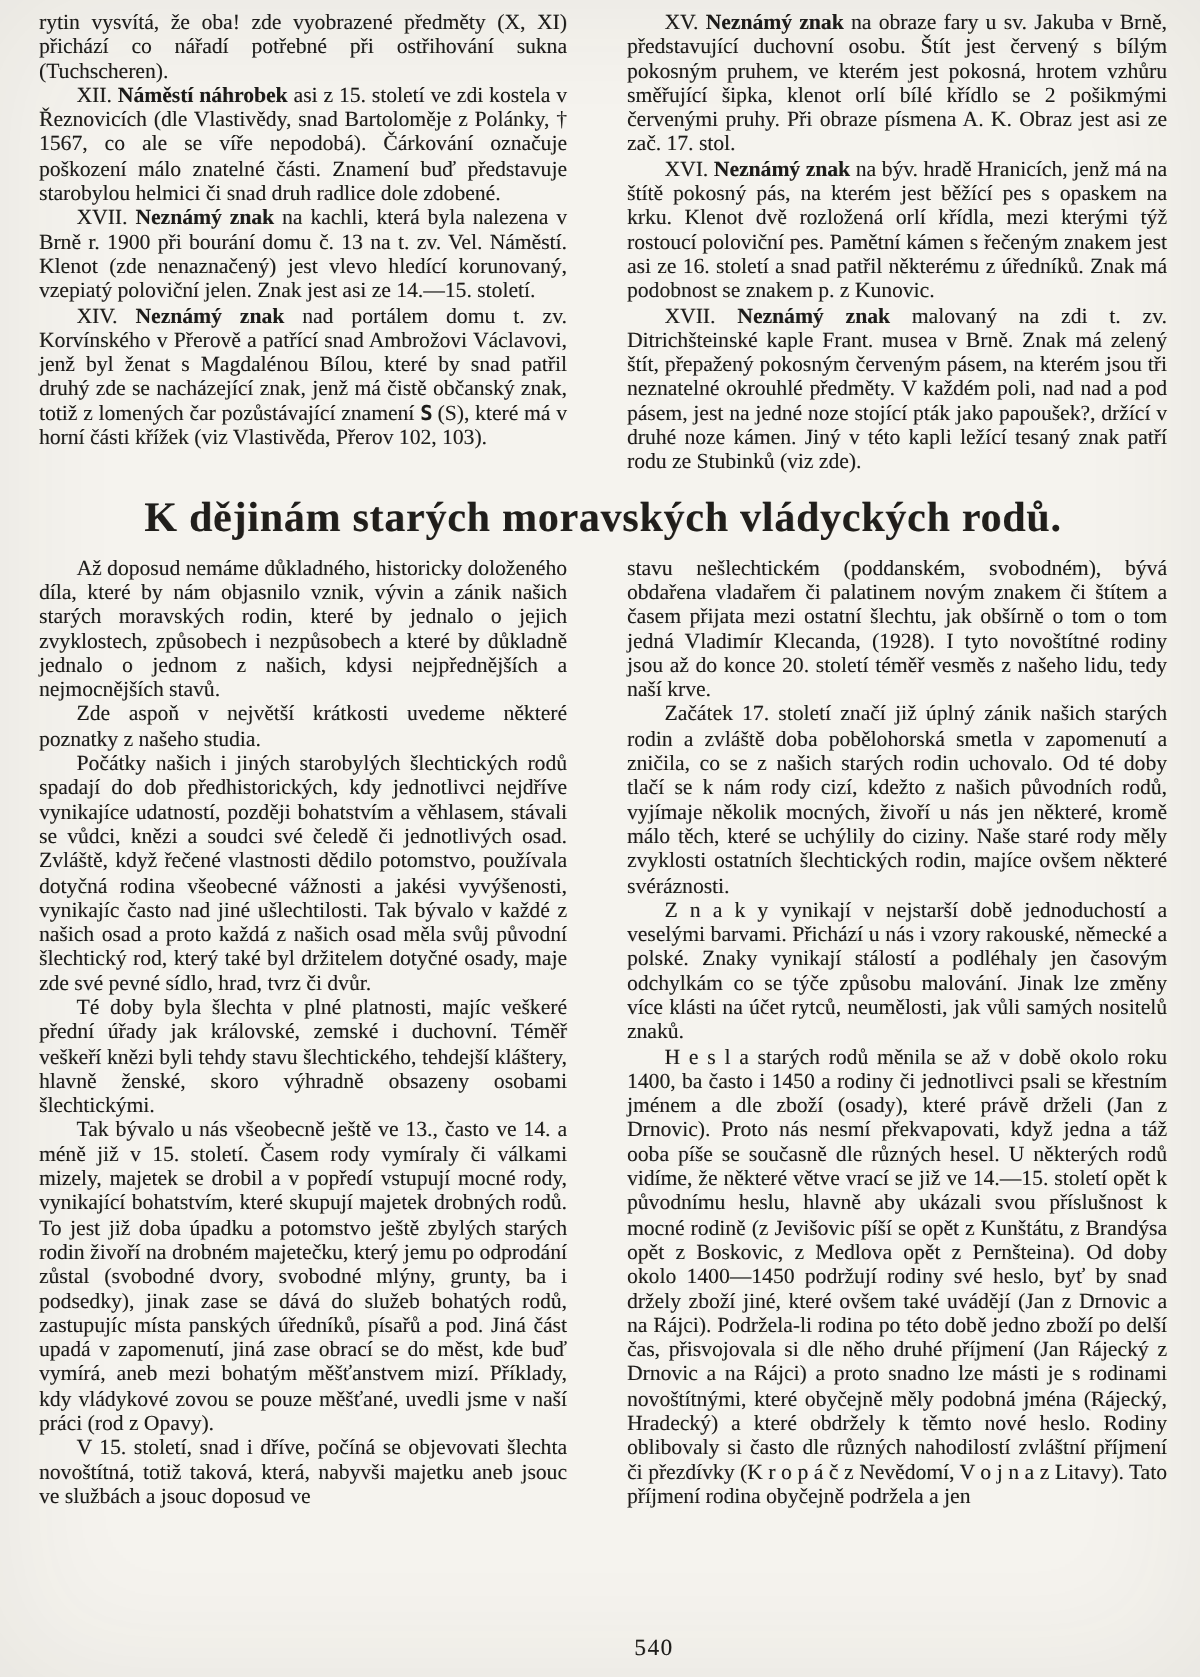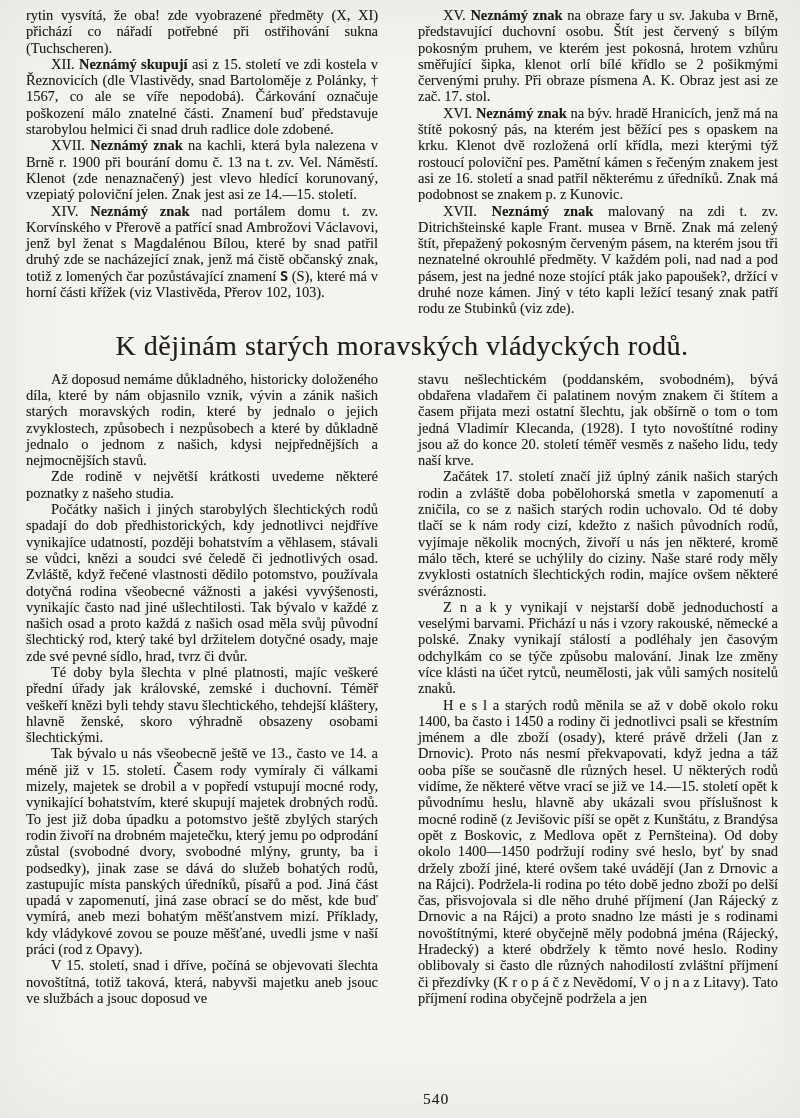--- a/index.html
+++ b/index.html
@@ -38,21 +38,21 @@
   .para { margin: 0; text-indent: 0; }
   .para.indent { text-indent: 25px; }
   .bold-run { font-weight: bold; }
   .house-mark {
     font-family: "DejaVu Sans Mono", monospace;
     font-weight: bold;
     font-size: 0.95em;
     letter-spacing: -0.5px;
   }
   .article-title {
-    font-weight: normal;
+    font-weight: bold;
     font-size: 28px;
     line-height: 32px;
     text-align: center;
     margin: 13px 0 9px 0;
     letter-spacing: 0.5px;
     color: #201e1b;
     text-shadow: 0.3px 0.3px 0 rgba(25,22,18,0.4);
   }
   .page-number {
     position: absolute;
@@ -66,37 +66,37 @@
   }
 </style>
 </head>
 <body>
 
 <div class="page">
 
   <section class="columns top-section">
     <div class="col col-left">
         <p class="para"><span>rytin vysvítá, že oba! zde vyobrazené předměty (X, XI) přichází co nářadí potřebné při ostřihování sukna (Tuchscheren).</span></p>
-        <p class="para indent"><span>XII. </span><span class="bold-run">Neznámý skupují</span><span> asi z 15. století ve zdi kostela v Řeznovicích (dle Vlastivědy, snad Bartoloměje z Polánky, † 1567, co ale se víře nepodobá). Čárkování označuje poškození málo znatelné části. Znamení buď představuje starobylou helmici či snad druh radlice dole zdobené.</span></p>
+        <p class="para indent"><span>XII. </span><span class="bold-run">Náměstí náhrobek</span><span> asi z 15. století ve zdi kostela v Řeznovicích (dle Vlastivědy, snad Bartoloměje z Polánky, † 1567, co ale se víře nepodobá). Čárkování označuje poškození málo znatelné části. Znamení buď představuje starobylou helmici či snad druh radlice dole zdobené.</span></p>
         <p class="para indent"><span>XVII. </span><span class="bold-run">Neznámý znak</span><span> na kachli, která byla nalezena v Brně r. 1900 při bourání domu č. 13 na t. zv. Vel. Náměstí. Klenot (zde nenaznačený) jest vlevo hledící korunovaný, vzepiatý poloviční jelen. Znak jest asi ze 14.—15. století.</span></p>
         <p class="para indent"><span>XIV. </span><span class="bold-run">Neznámý znak</span><span> nad portálem domu t. zv. Korvínského v Přerově a patřící snad Ambrožovi Václavovi, jenž byl ženat s Magdalénou Bílou, které by snad patřil druhý zde se nacházející znak, jenž má čistě občanský znak, totiž z lomených čar pozůstávající znamení </span><span class="house-mark">S</span><span> (S), které má v horní části křížek (viz Vlastivěda, Přerov 102, 103).</span></p>
       </div>
     <div class="col col-right">
         <p class="para indent"><span>XV. </span><span class="bold-run">Neznámý znak</span><span> na obraze fary u sv. Jakuba v Brně, představující duchovní osobu. Štít jest červený s bílým pokosným pruhem, ve kterém jest pokosná, hrotem vzhůru směřující šipka, klenot orlí bílé křídlo se 2 pošikmými červenými pruhy. Při obraze písmena A. K. Obraz jest asi ze zač. 17. stol.</span></p>
         <p class="para indent"><span>XVI. </span><span class="bold-run">Neznámý znak</span><span> na býv. hradě Hranicích, jenž má na štítě pokosný pás, na kterém jest běžící pes s opaskem na krku. Klenot dvě rozložená orlí křídla, mezi kterými týž rostoucí poloviční pes. Pamětní kámen s řečeným znakem jest asi ze 16. století a snad patřil některému z úředníků. Znak má podobnost se znakem p. z Kunovic.</span></p>
         <p class="para indent"><span>XVII. </span><span class="bold-run">Neznámý znak</span><span> malovaný na zdi t. zv. Ditrichšteinské kaple Frant. musea v Brně. Znak má zelený štít, přepažený pokosným červeným pásem, na kterém jsou tři neznatelné okrouhlé předměty. V každém poli, nad nad a pod pásem, jest na jedné noze stojící pták jako papoušek?, držící v druhé noze kámen. Jiný v této kapli ležící tesaný znak patří rodu ze Stubinků (viz zde).</span></p>
       </div>
   </section>
 
   <h1 class="article-title">K dějinám starých moravských vládyckých rodů.</h1>
 
   <section class="columns article-section">
     <div class="col col-left">
         <p class="para indent"><span>Až doposud nemáme důkladného, historicky doloženého díla, které by nám objasnilo vznik, vývin a zánik našich starých moravských rodin, které by jednalo o jejich zvyklostech, způsobech i nezpůsobech a které by důkladně jednalo o jednom z našich, kdysi nejpřednějších a nejmocnějších stavů.</span></p>
-        <p class="para indent"><span>Zde rodině v největší krátkosti uvedeme některé poznatky z našeho studia.</span></p>
+        <p class="para indent"><span>Zde aspoň v největší krátkosti uvedeme některé poznatky z našeho studia.</span></p>
         <p class="para indent"><span>Počátky našich i jiných starobylých šlechtických rodů spadají do dob předhistorických, kdy jednotlivci nejdříve vynikajíce udatností, později bohatstvím a věhlasem, stávali se vůdci, knězi a soudci své čeledě či jednotlivých osad. Zvláště, když řečené vlastnosti dědilo potomstvo, používala dotyčná rodina všeobecné vážnosti a jakési vyvýšenosti, vynikajíc často nad jiné ušlechtilosti. Tak bývalo v každé z našich osad a proto každá z našich osad měla svůj původní šlechtický rod, který také byl držitelem dotyčné osady, maje zde své pevné sídlo, hrad, tvrz či dvůr.</span></p>
         <p class="para indent"><span>Té doby byla šlechta v plné platnosti, majíc veškeré přední úřady jak královské, zemské i duchovní. Téměř veškeří knězi byli tehdy stavu šlechtického, tehdejší kláštery, hlavně ženské, skoro výhradně obsazeny osobami šlechtickými.</span></p>
         <p class="para indent"><span>Tak bývalo u nás všeobecně ještě ve 13., často ve 14. a méně již v 15. století. Časem rody vymíraly či válkami mizely, majetek se drobil a v popředí vstupují mocné rody, vynikající bohatstvím, které skupují majetek drobných rodů. To jest již doba úpadku a potomstvo ještě zbylých starých rodin živoří na drobném majetečku, který jemu po odprodání zůstal (svobodné dvory, svobodné mlýny, grunty, ba i podsedky), jinak zase se dává do služeb bohatých rodů, zastupujíc místa panských úředníků, písařů a pod. Jiná část upadá v zapomenutí, jiná zase obrací se do měst, kde buď vymírá, aneb mezi bohatým měšťanstvem mizí. Příklady, kdy vládykové zovou se pouze měšťané, uvedli jsme v naší práci (rod z Opavy).</span></p>
         <p class="para indent"><span>V 15. století, snad i dříve, počíná se objevovati šlechta novoštítná, totiž taková, která, nabyvši majetku aneb jsouc ve službách a jsouc doposud ve</span></p>
       </div>
     <div class="col col-right">
         <p class="para"><span>stavu nešlechtickém (poddanském, svobodném), bývá obdařena vladařem či palatinem novým znakem či štítem a časem přijata mezi ostatní šlechtu, jak obšírně o tom o tom jedná Vladimír Klecanda, (1928). I tyto novoštítné rodiny jsou až do konce 20. století téměř vesměs z našeho lidu, tedy naší krve.</span></p>
         <p class="para indent"><span>Začátek 17. století značí již úplný zánik našich starých rodin a zvláště doba pobělohorská smetla v zapomenutí a zničila, co se z našich starých rodin uchovalo. Od té doby tlačí se k nám rody cizí, kdežto z našich původních rodů, vyjímaje několik mocných, živoří u nás jen některé, kromě málo těch, které se uchýlily do ciziny. Naše staré rody měly zvyklosti ostatních šlechtických rodin, majíce ovšem některé svéráznosti.</span></p>
         <p class="para indent"><span>Z n a k y vynikají v nejstarší době jednoduchostí a veselými barvami. Přichází u nás i vzory rakouské, německé a polské. Znaky vynikají stálostí a podléhaly jen časovým odchylkám co se týče způsobu malování. Jinak lze změny více klásti na účet rytců, neumělosti, jak vůli samých nositelů znaků.</span></p>
         <p class="para indent"><span>H e s l a starých rodů měnila se až v době okolo roku 1400, ba často i 1450 a rodiny či jednotlivci psali se křestním jménem a dle zboží (osady), které právě drželi (Jan z Drnovic). Proto nás nesmí překvapovati, když jedna a táž ooba píše se současně dle různých hesel. U některých rodů vidíme, že některé větve vrací se již ve 14.—15. století opět k původnímu heslu, hlavně aby ukázali svou příslušnost k mocné rodině (z Jevišovic píší se opět z Kunštátu, z Brandýsa opět z Boskovic, z Medlova opět z Pernšteina). Od doby okolo 1400—1450 podržují rodiny své heslo, byť by snad držely zboží jiné, které ovšem také uvádějí (Jan z Drnovic a na Rájci). Podržela-li rodina po této době jedno zboží po delší čas, přisvojovala si dle něho druhé příjmení (Jan Rájecký z Drnovic a na Rájci) a proto snadno lze másti je s rodinami novoštítnými, které obyčejně měly podobná jména (Rájecký, Hradecký) a které obdržely k těmto nové heslo. Rodiny oblibovaly si často dle různých nahodilostí zvláštní příjmení či přezdívky (K r o p á č z Nevědomí, V o j n a z Litavy). Tato příjmení rodina obyčejně podržela a jen</span></p>

